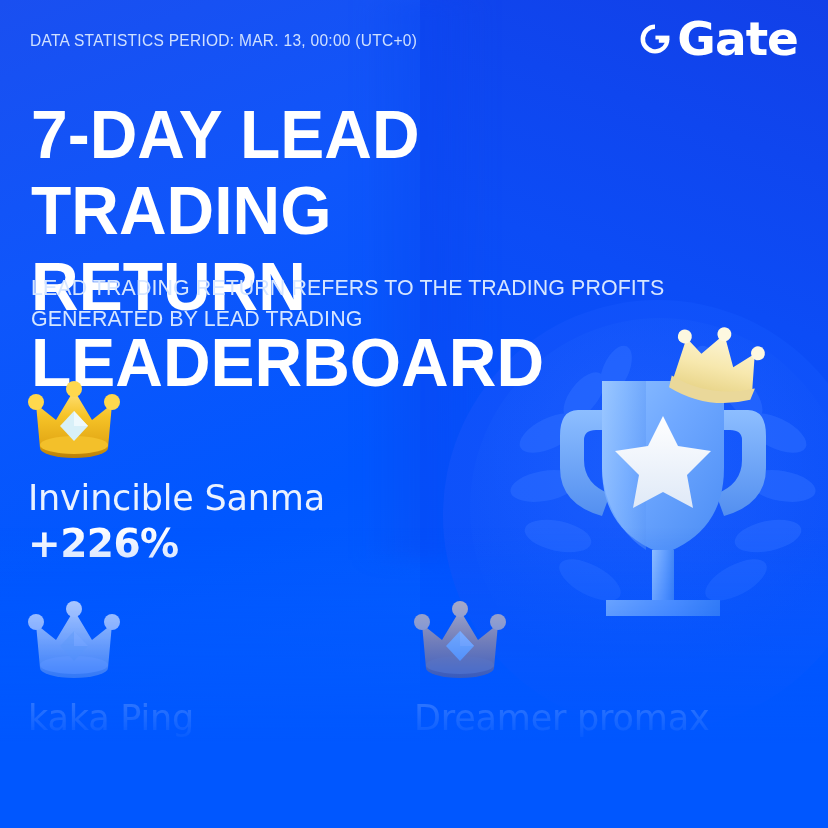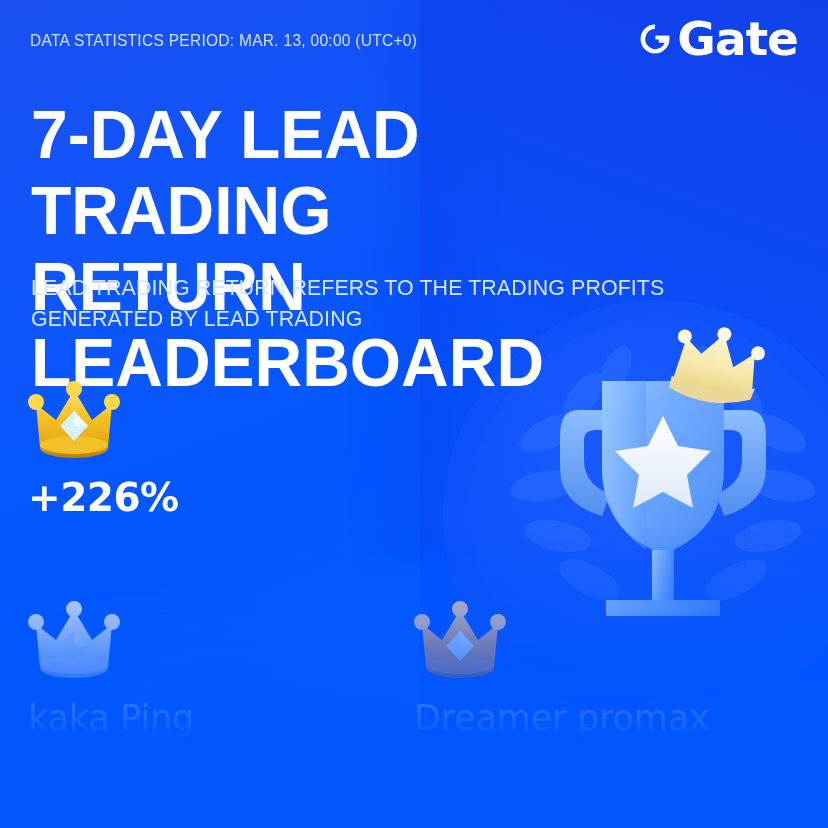--- a/index.html
+++ b/index.html
@@ -215,20 +215,21 @@
         <path d="M12 70 L8 26 L28 42 L46 12 L64 42 L84 26 L80 70 Z" fill="url(#g1)"></path>
         <ellipse cx="46" cy="70" rx="34" ry="10" fill="url(#g1b)"></ellipse>
         <ellipse cx="46" cy="67" rx="34" ry="9" fill="#f3c02a"></ellipse>
         <circle cx="8" cy="24" r="8" fill="#ffd84d"></circle>
         <circle cx="46" cy="11" r="8" fill="#ffd84d"></circle>
         <circle cx="84" cy="24" r="8" fill="#ffd84d"></circle>
         <path d="M46 33 L60 48 L46 63 L32 48 Z" fill="#d8f0f8"></path>
         <path d="M46 33 L60 48 L46 48 Z" fill="#eef9fd"></path>
       </svg>
     </span>
+    <div class="w-name">Invincible Sanma</div>
     <div class="w-pct">+226%</div>
   </div>
 
   <div class="winner w2">
     <span class="crown-wrap">
       <svg class="crown-svg" width="92" height="88" viewBox="0 0 92 88">
         <defs>
           <linearGradient id="g2" x1="0" y1="0" x2="0" y2="1">
             <stop offset="0%" stop-color="#ffffff"></stop>
               <stop offset="50%" stop-color="#e6f1fb"></stop>

